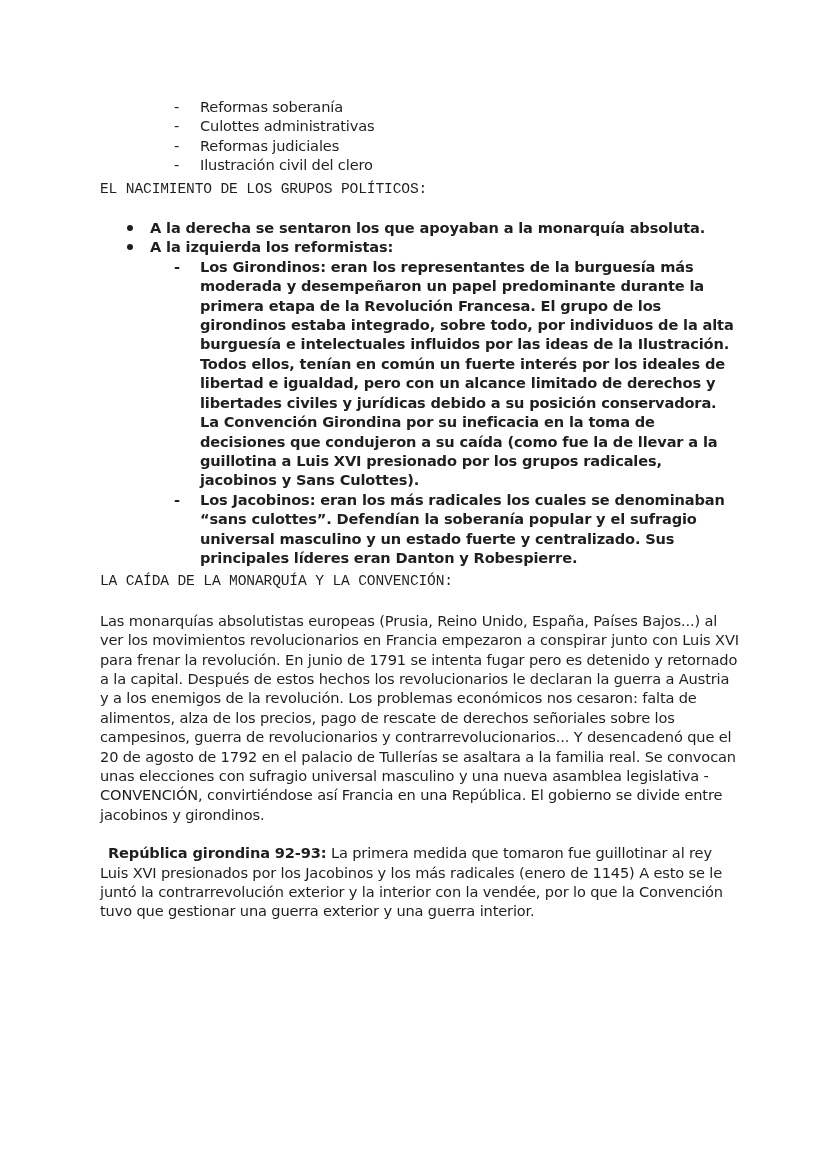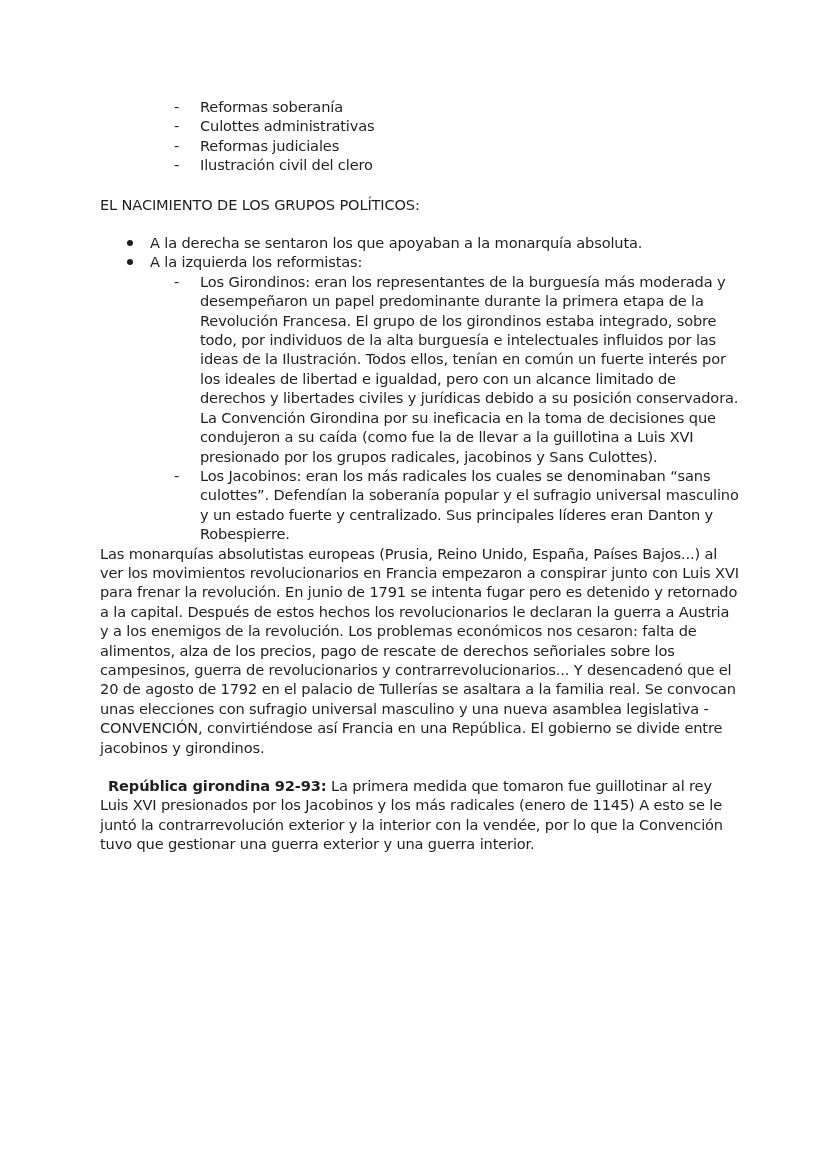--- a/index.html
+++ b/index.html
@@ -32,27 +32,29 @@
     .dash-list li {
       position: relative;
       padding-left: 100px;
     }
     .dash-list li .dash {
       position: absolute;
       left: 74px;
       top: 0;
     }
     .heading {
-      margin-top: 20px;
+      margin-top: 5px;
       margin-bottom: 19px;
+      font-family: Liberation Mono, monospace;
     }
     .bullet-list {
       list-style: none;
       margin: 0;
       padding: 0;
+      font-weight: bold;
     }
     .bullet-list > li {
       position: relative;
       padding-left: 50px;
     }
     .bullet-list > li > .dot {
       position: absolute;
       left: 27px;
       top: 7px;
       width: 6px;
@@ -103,20 +105,21 @@
     <li>
       <span class="dot"></span>
       <span>A la izquierda los reformistas:</span>
       <ul class="sub-list">
         <li><span class="dash">-</span><span>Los Girondinos: eran los representantes de la burguesía más moderada y desempeñaron un papel predominante durante la primera etapa de la Revolución Francesa. El grupo de los girondinos estaba integrado, sobre todo, por individuos de la alta burguesía e intelectuales influidos por las ideas de la Ilustración. Todos ellos, tenían en común un fuerte interés por los ideales de libertad e igualdad, pero con un alcance limitado de derechos y libertades civiles y jurídicas debido a su posición conservadora. La Convención Girondina por su ineficacia en la toma de decisiones que condujeron a su caída (como fue la de llevar a la guillotina a Luis XVI presionado por los grupos radicales, jacobinos y Sans Culottes).</span></li>
         <li><span class="dash">-</span><span>Los Jacobinos: eran los más radicales los cuales se denominaban “sans culottes”. Defendían la soberanía popular y el sufragio universal masculino y un estado fuerte y centralizado. Sus principales líderes eran Danton y Robespierre.</span></li>
       </ul>
     </li>
   </ul>
 
+  <div class="heading">LA CAÍDA DE LA MONARQUÍA Y LA CONVENCIÓN:</div>
 
   <p>Las monarquías absolutistas europeas (Prusia, Reino Unido, España, Países Bajos...) al ver los movimientos revolucionarios en Francia empezaron a conspirar junto con Luis XVI para frenar la revolución. En junio de 1791 se intenta fugar pero es detenido y retornado a la capital. Después de estos hechos los revolucionarios le declaran la guerra a Austria y a los enemigos de la revolución. Los problemas económicos nos cesaron: falta de alimentos, alza de los precios, pago de rescate de derechos señoriales sobre los campesinos, guerra de revolucionarios y contrarrevolucionarios... Y desencadenó que el 20 de agosto de 1792 en el palacio de Tullerías se asaltara a la familia real. Se convocan unas elecciones con sufragio universal masculino y una nueva asamblea legislativa - CONVENCIÓN, convirtiéndose así Francia en una República.  El gobierno se divide entre jacobinos y girondinos.</p>
 
   <div class="section-gap"></div>
 
   <p><span class="bold">República girondina 92-93:</span><span> La primera medida que tomaron fue guillotinar al rey Luis XVI presionados por los Jacobinos y los más radicales (enero de 1145) A esto se le juntó la contrarrevolución exterior y la interior con la vendée, por lo que la Convención tuvo que gestionar una guerra exterior y una guerra interior.</span></p>
 
 
 </div>
 

